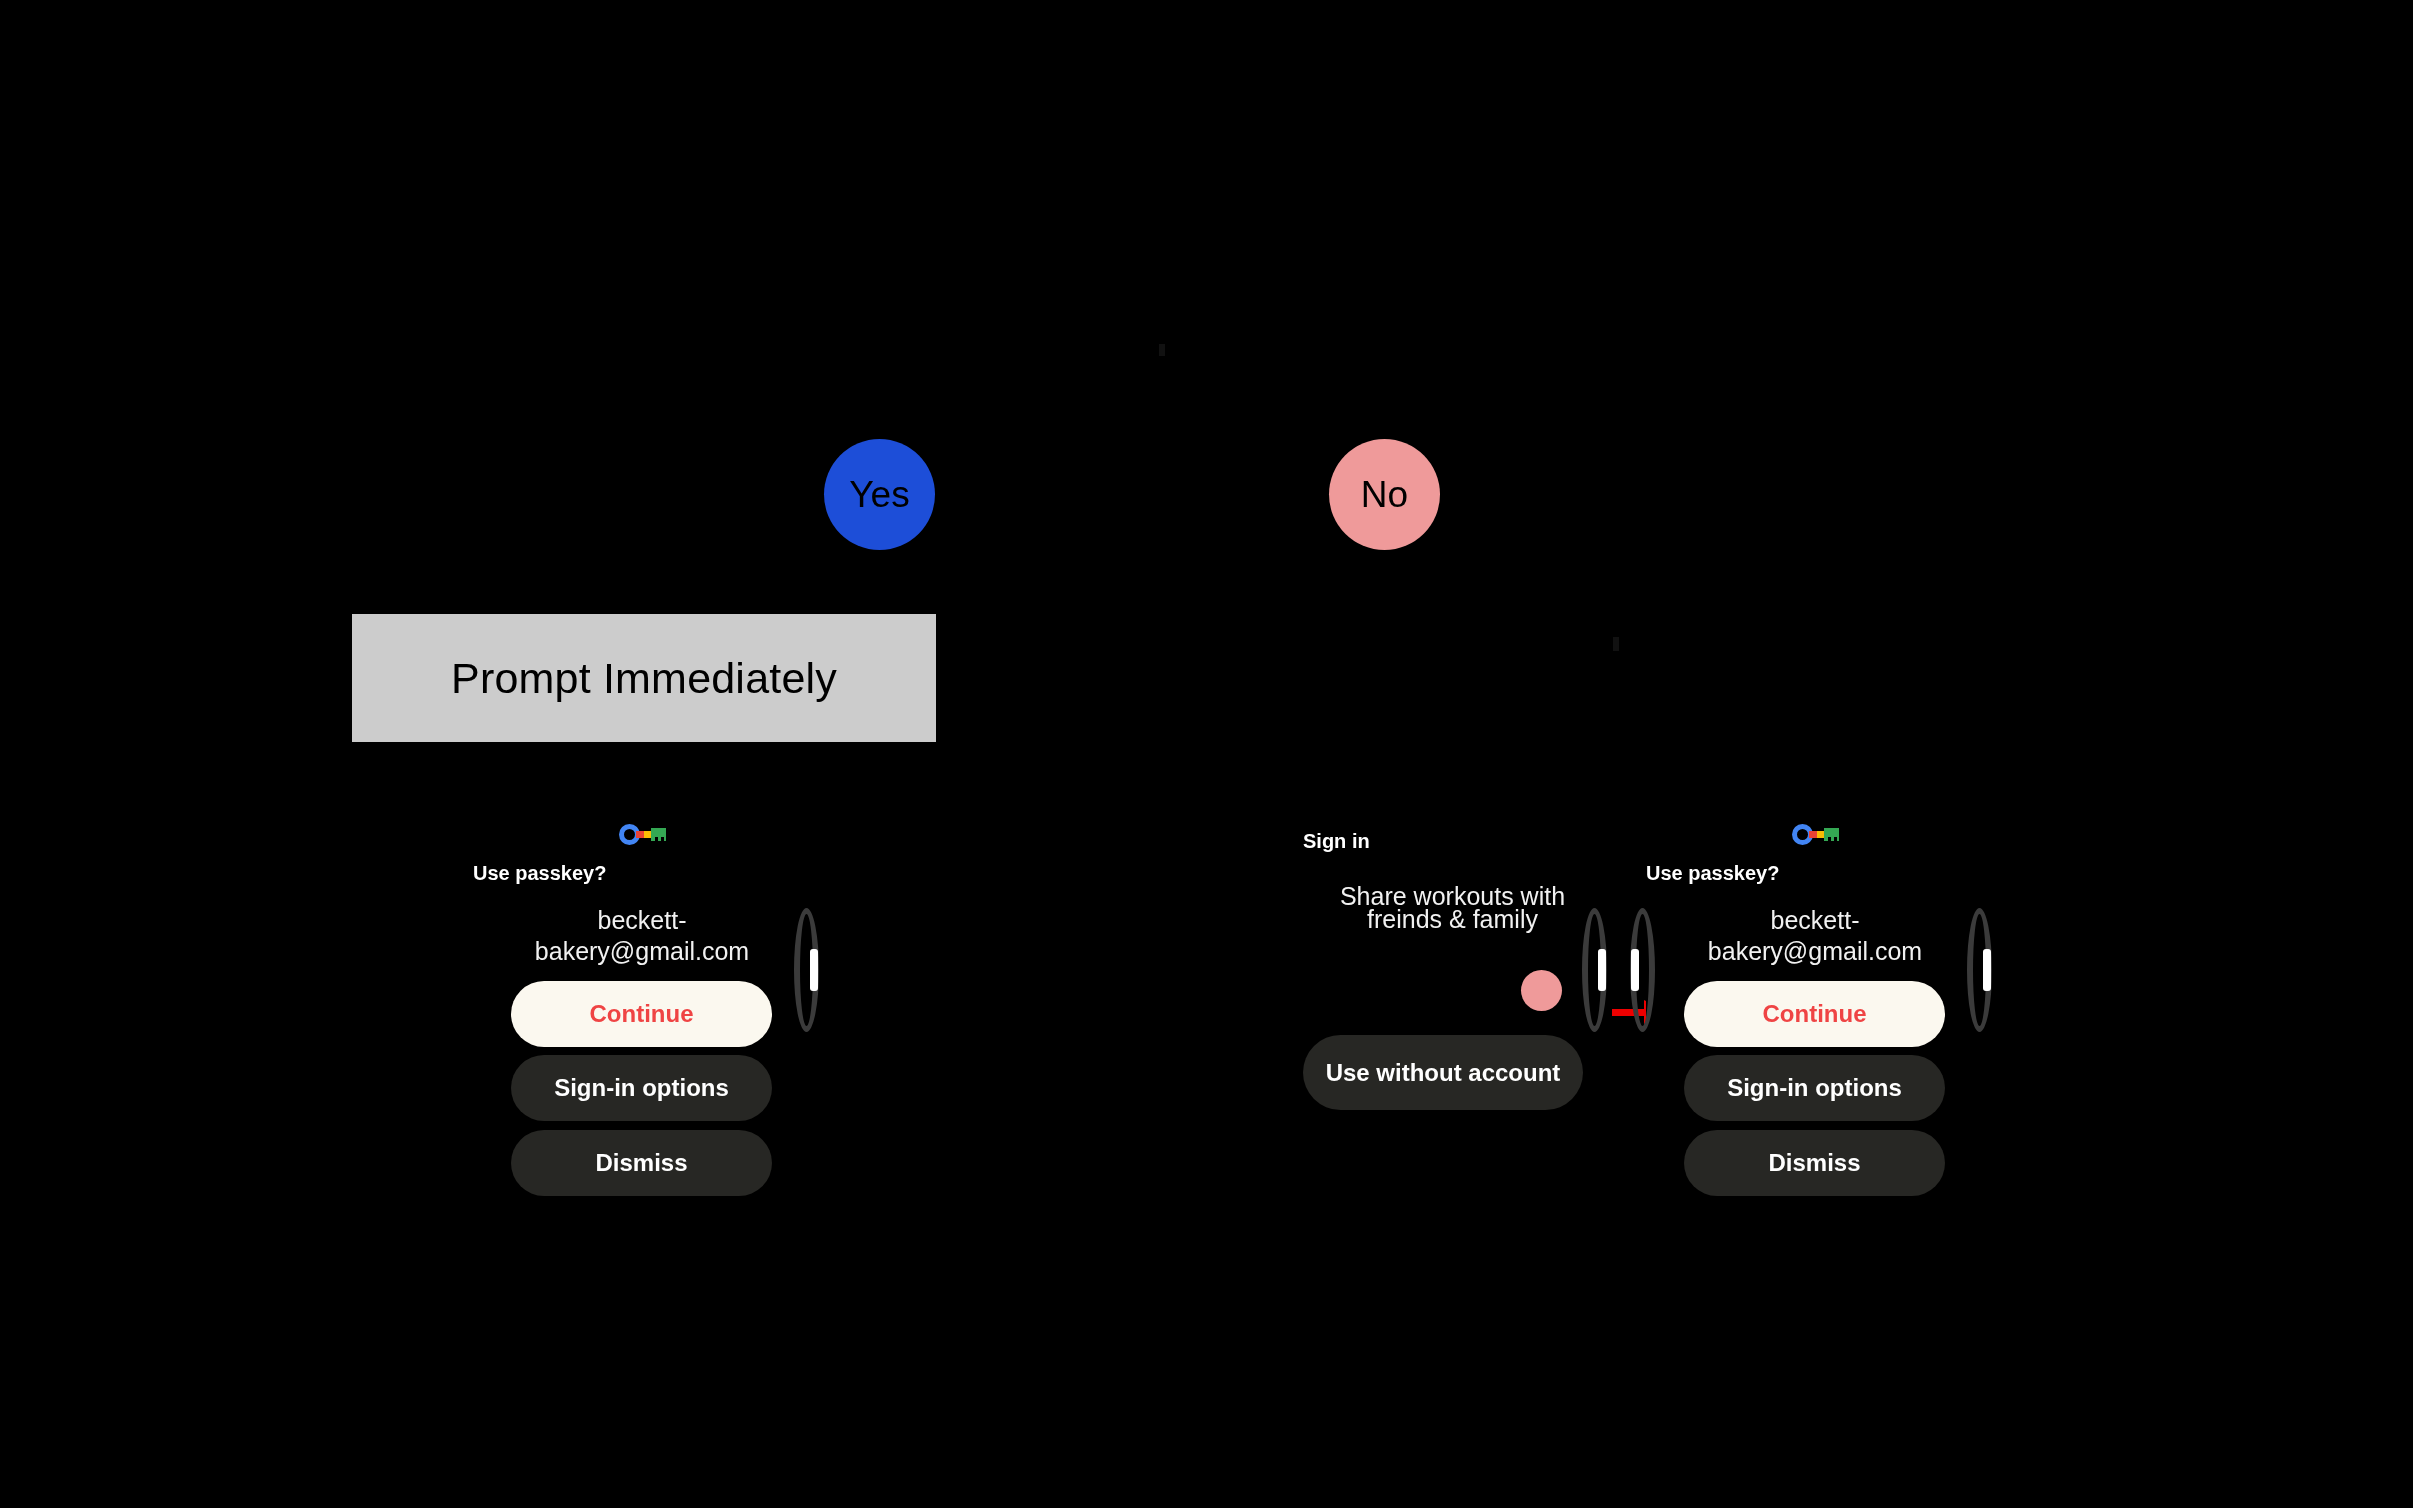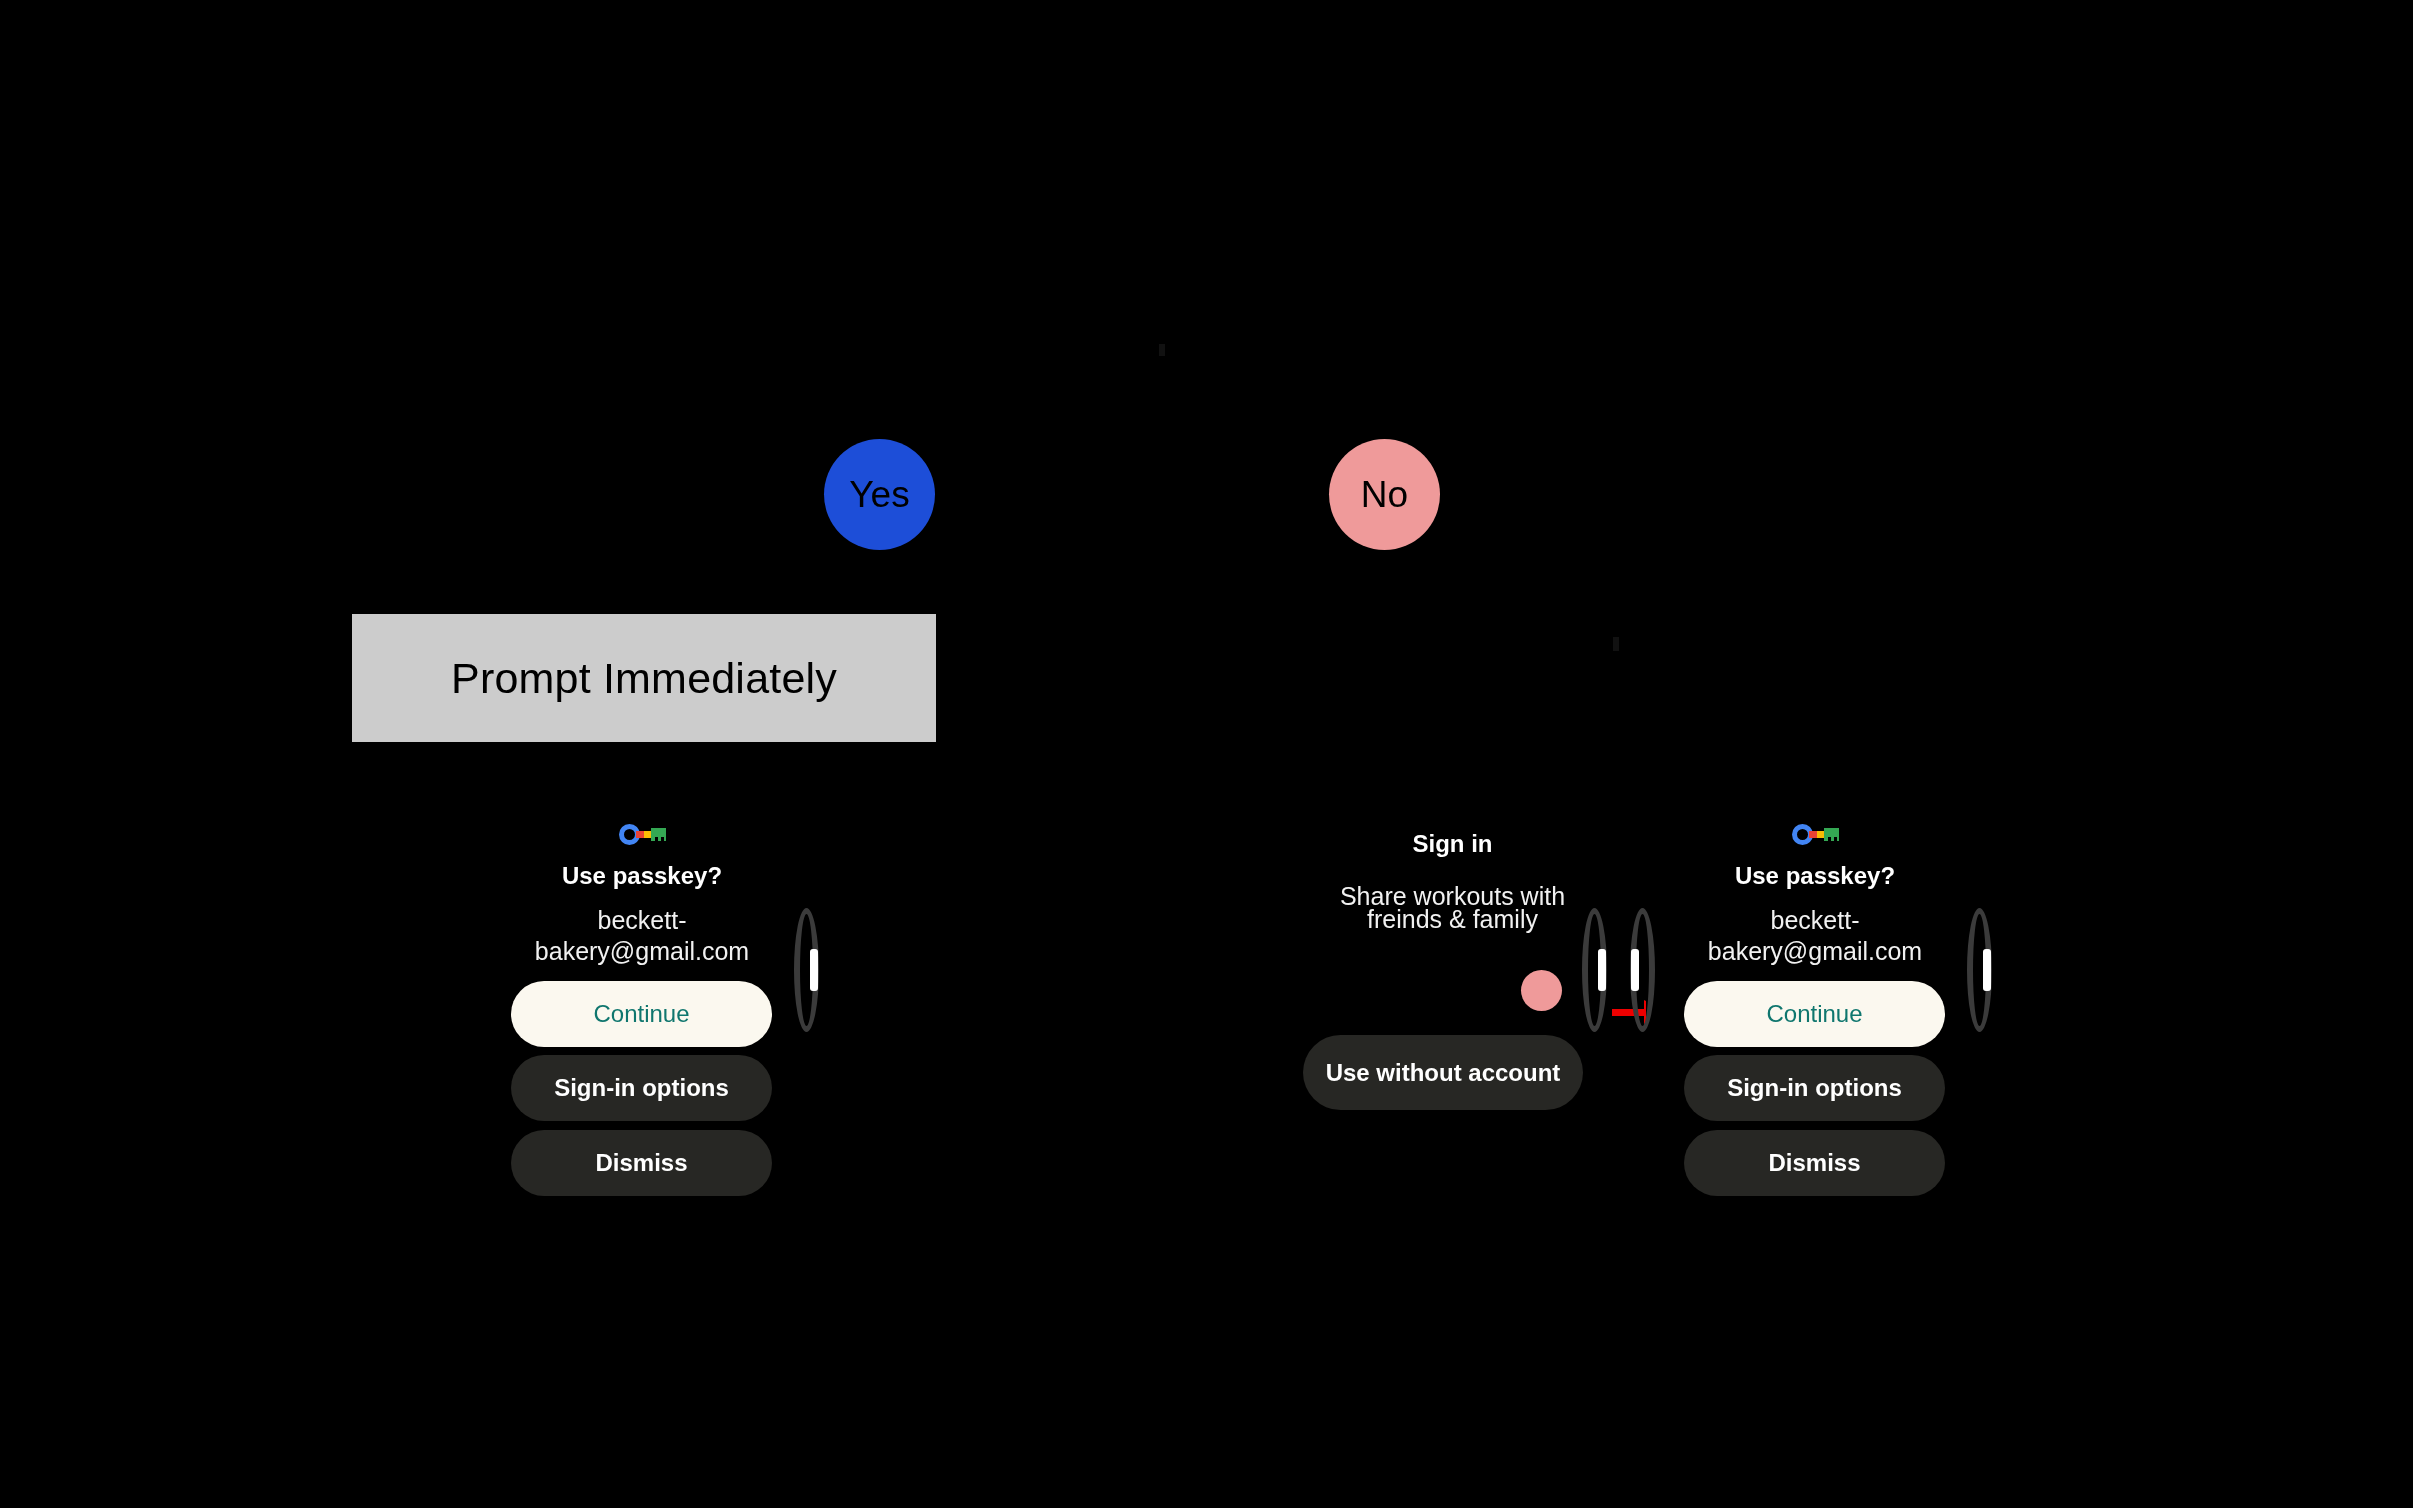--- a/index.html
+++ b/index.html
@@ -177,24 +177,23 @@
   .pk-tooth2 {
     position: absolute;
     left: 42px; top: 12.6px;
     width: 2.9px; height: 4.8px;
     background: #000000;
   }
 
   .w-title {
     position: absolute;
     width: 100%;
-    text-align: center;
     color: #ffffff;
     font-weight: 700;
-    font-size: 24px;
+    font-size: 20px;
     line-height: 1.15;
   }
   .w-sub {
     position: absolute;
     width: 100%;
     text-align: center;
     color: #f1f1f1;
     font-weight: 400;
     font-size: 25px;
     line-height: 1.18;
@@ -206,22 +205,22 @@
     display: flex;
     align-items: center;
     justify-content: center;
     text-align: center;
     box-sizing: border-box;
     font-size: 24px;
     line-height: 1.15;
   }
   .w-btn.primary {
     background: #fbf8ef;
-    color: #0f766e;
-    font-weight: 400;
+    color: #ef4444;
+    font-weight: 700;
   }
   .w-btn.secondary {
     background: #272724;
     color: #ffffff;
     font-weight: 700;
   }
   .w-btn.plain {
     background: #272724;
     color: #ffffff;
     font-weight: 400;

